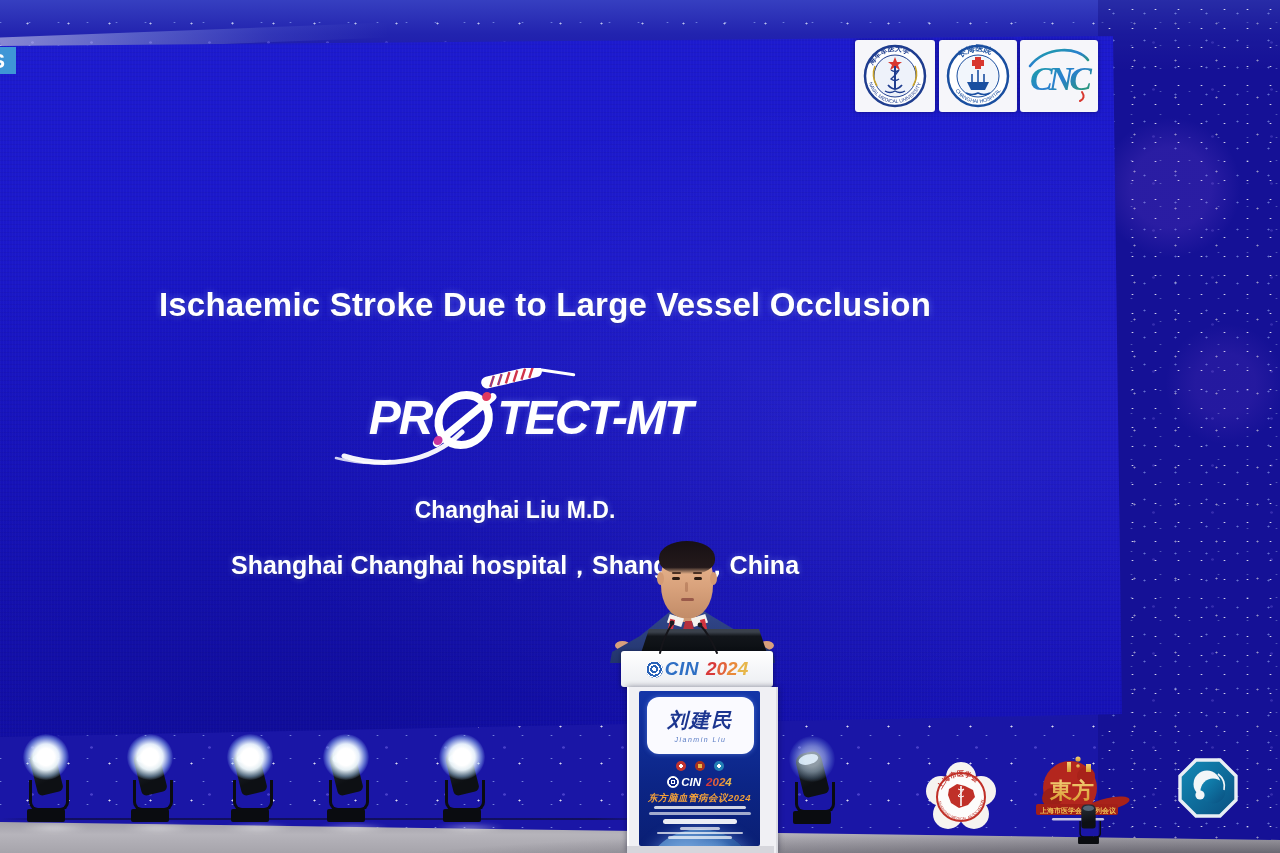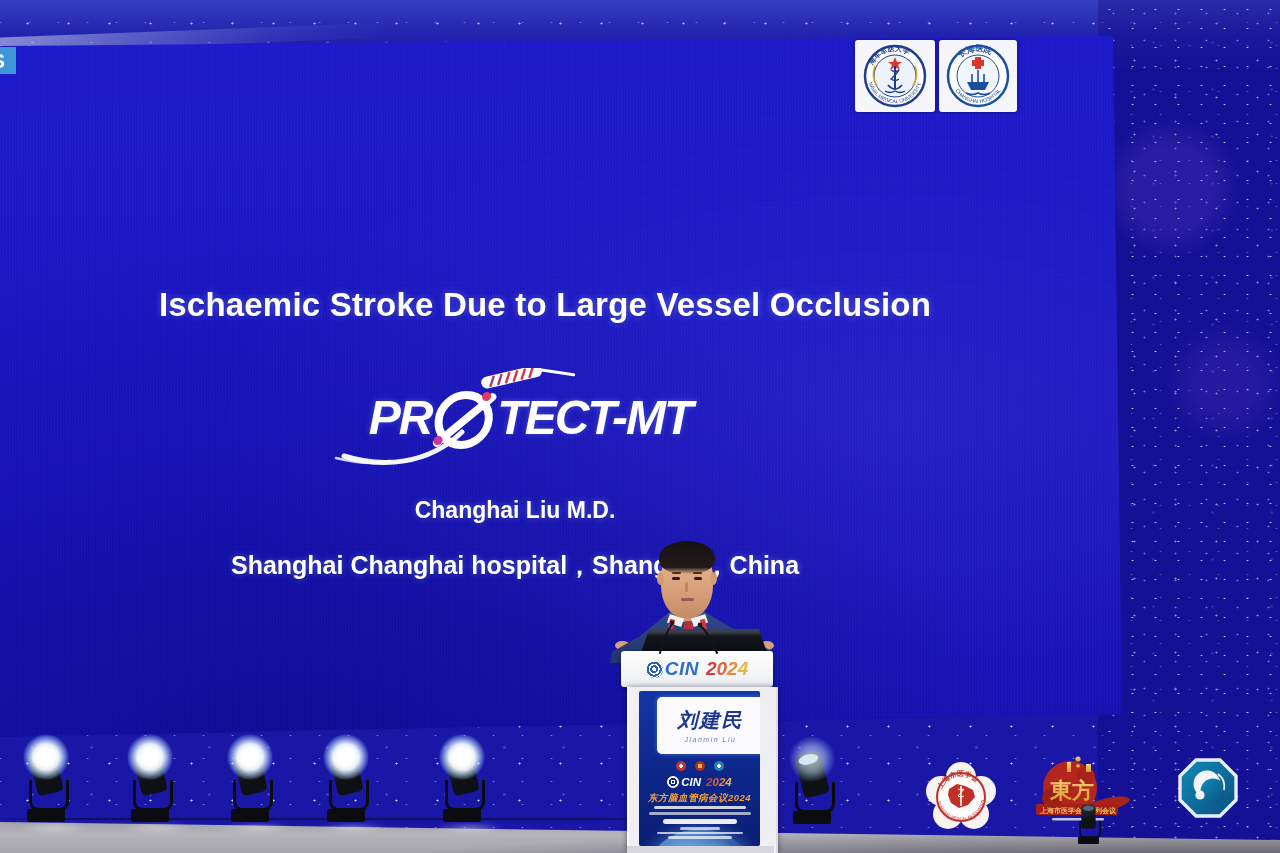--- a/index.html
+++ b/index.html
@@ -139,22 +139,22 @@
   .ph-row{display:flex;align-items:center;justify-content:center;height:100%;gap:2px;}
   .o-swirl{width:17px;height:17px;border-radius:50%;flex:0 0 auto;
     background:radial-gradient(circle at 48% 48%, #fff 0 2px, #2a63b8 2px 4px, #fff 4px 5.5px, #2a63b8 5.5px 7.5px, #fff 7.5px 8.5px, #2a63b8 8.5px);}
   .ph-brand{font-size:19px;font-weight:bold;color:#2e6fc4;letter-spacing:.5px;}
   .ph-year{display:flex;margin-left:5px;font-size:19px;font-weight:bold;}
   .y0{color:#d93a3a;} .y1{color:#e2643c;} .y2{color:#e98a3a;} .y3{color:#e7b64a;}
   .pd-body{position:absolute;left:627px;top:687px;width:147px;height:166px;background:#f0f0f4;
     border-left:2px solid #fff;border-right:2px solid #dcdce2;box-shadow:0 0 6px rgba(0,0,30,.45);}
   .pd-screen{position:absolute;left:639px;top:691px;width:121px;height:155px;border-radius:2px;
     overflow:hidden;background:linear-gradient(180deg,#1436a8,#0c2586 60%,#0a1f74);}
-  .name-card{position:absolute;left:18px;top:6px;width:107px;height:57px;background:#fafaff;
-    border-radius:5px;text-align:center;box-shadow:0 0 5px rgba(120,160,255,.5);}
+  .name-card{position:absolute;left:8px;top:6px;width:107px;height:57px;background:#fafaff;
+    border-radius:12px;text-align:center;box-shadow:0 0 5px rgba(120,160,255,.5);}
   .name-cn{margin-top:10px;font-size:20px;font-weight:bold;color:#1c3690;letter-spacing:2px;}
   .name-en{margin-top:2px;font-size:7px;color:#5a7cc4;letter-spacing:1.5px;}
   .dots-row{position:absolute;left:0;top:70px;width:100%;display:flex;justify-content:center;gap:9px;}
   .mini-logo{width:10px;height:10px;border-radius:50%;}
   .ml-1{background:radial-gradient(circle,#fff 0 2px,#c23430 2px);}
   .ml-2{background:radial-gradient(circle,#e8b84a 0 2.5px,#a8301e 2.5px);}
   .ml-3{background:radial-gradient(circle,#fff 0 2px,#2380b5 2px);}
   .pp-brand-row{position:absolute;left:0;top:85px;width:100%;display:flex;align-items:center;justify-content:center;gap:2px;}
   .o-swirl-mini{width:10px;height:10px;border-radius:50%;border:1px solid #fff;flex:0 0 auto;
     background:radial-gradient(circle,#0c2586 0 1.5px,#fff 1.5px 2.5px,#0c2586 2.5px 4px,#fff 4px);}
@@ -246,20 +246,34 @@
           </defs>
         <circle cx="39" cy="36" r="30" fill="#ffffff" stroke="#1a4fa0" stroke-width="2.5"></circle>
         <circle cx="39" cy="36" r="21" fill="#f2f6fc" stroke="#1a4fa0" stroke-width="1"></circle>
         <rect x="36" y="17" width="6" height="12" fill="#d8372f"></rect>
           <rect x="33" y="20" width="12" height="6" fill="#d8372f"></rect>
         <path d="M39 30 L39 42 M33 34 L33 42 M45 34 L45 42" stroke="#1a4fa0" stroke-width="1.6"></path>
         <path d="M28 42 L50 42 L46 50 L32 50 Z" fill="#1a4fa0"></path>
         <path d="M27 53 q6 3 12 0 q6 3 12 0" stroke="#1a4fa0" stroke-width="1.4" fill="none"></path>
         <text font-size="8" fill="#1a4fa0" font-weight="bold"><textPath href="#ch-top" startOffset="26%">长海医院</textPath></text>
         <text font-size="5.2" fill="#1a4fa0"><textPath href="#ch-bot" startOffset="18%">CHANGHAI HOSPITAL</textPath></text>
+      </svg>
+    </div>
+    <div class="logo-card lc-cnc">
+      <svg viewBox="0 0 78 72" width="78" height="72">
+        <defs>
+          <linearGradient id="cncg" x1="0" y1="0" x2="1" y2="1">
+            <stop offset="0" stop-color="#18a89a"></stop>
+              <stop offset="0.5" stop-color="#2a7fd0"></stop>
+              <stop offset="1" stop-color="#27a05a"></stop>
+          </linearGradient>
+        </defs>
+        <path d="M10 26 C 26 6, 58 6, 68 20" stroke="url(#cncg)" stroke-width="2.6" fill="none" stroke-linecap="round"></path>
+        <path d="M62 52 q4 6 -2 9" stroke="#d8372f" stroke-width="2" fill="none" stroke-linecap="round"></path>
+        <text x="10" y="50" class="serif-it" font-size="34" letter-spacing="-4" fill="url(#cncg)">CNC</text>
       </svg>
     </div>
   </div>
 
   <div class="stage-logo sl-sma">
     <svg viewBox="0 0 86 78" width="86" height="78">
       <defs>
           <path id="sma-top" d="M22,40 A21,21 0 0 1 64,40"></path>
           <path id="sma-bot" d="M20,40 A23,23 0 0 0 66,40"></path>
         </defs>

